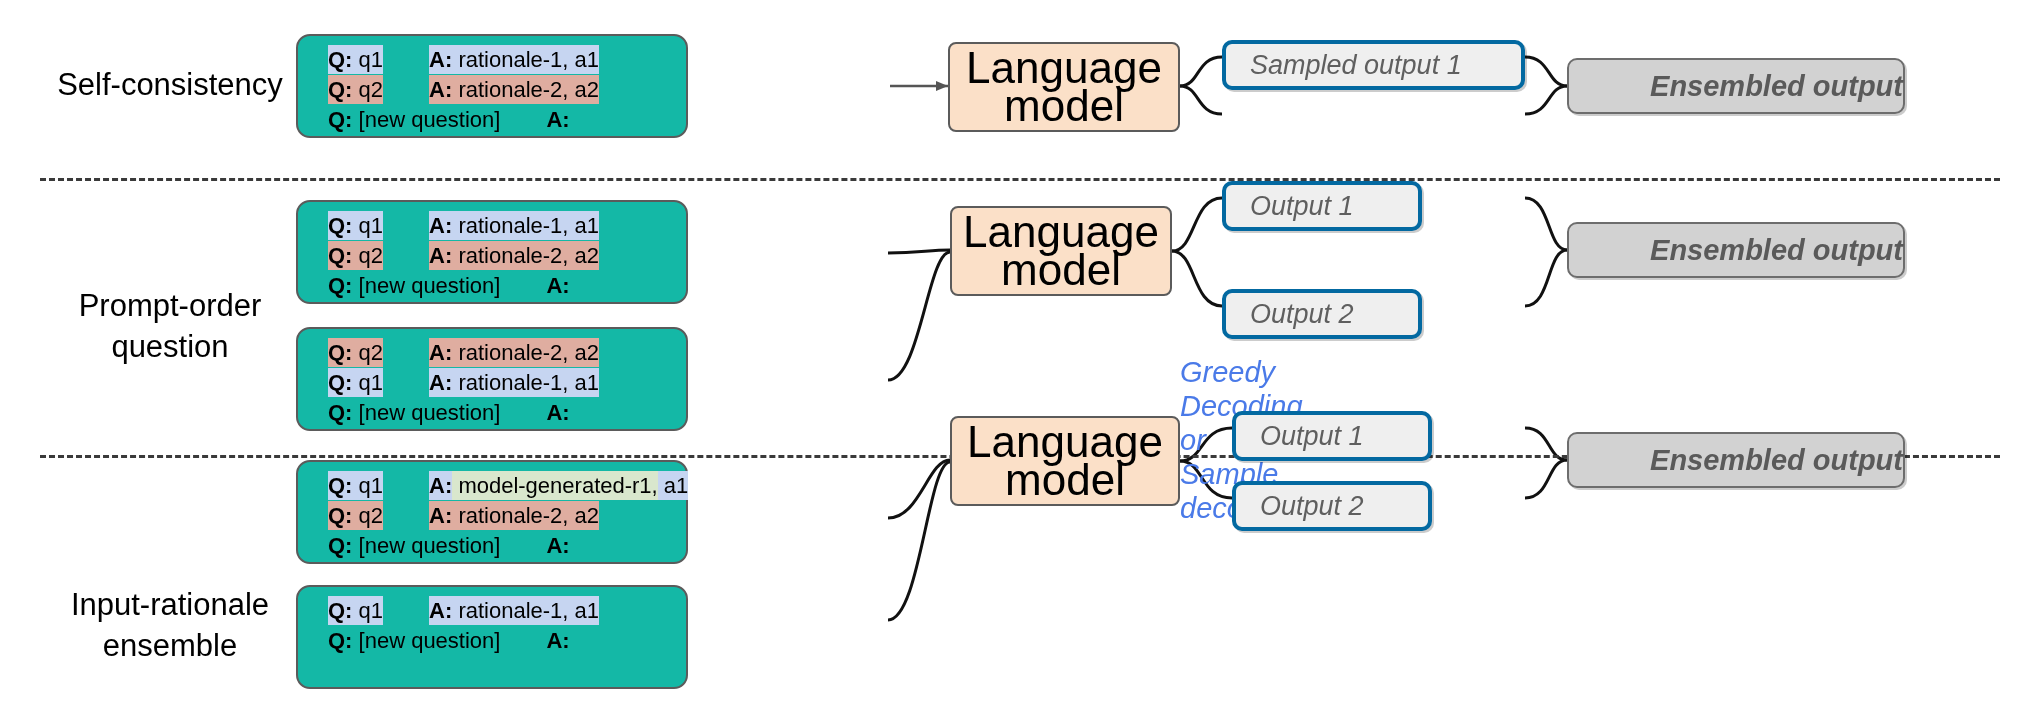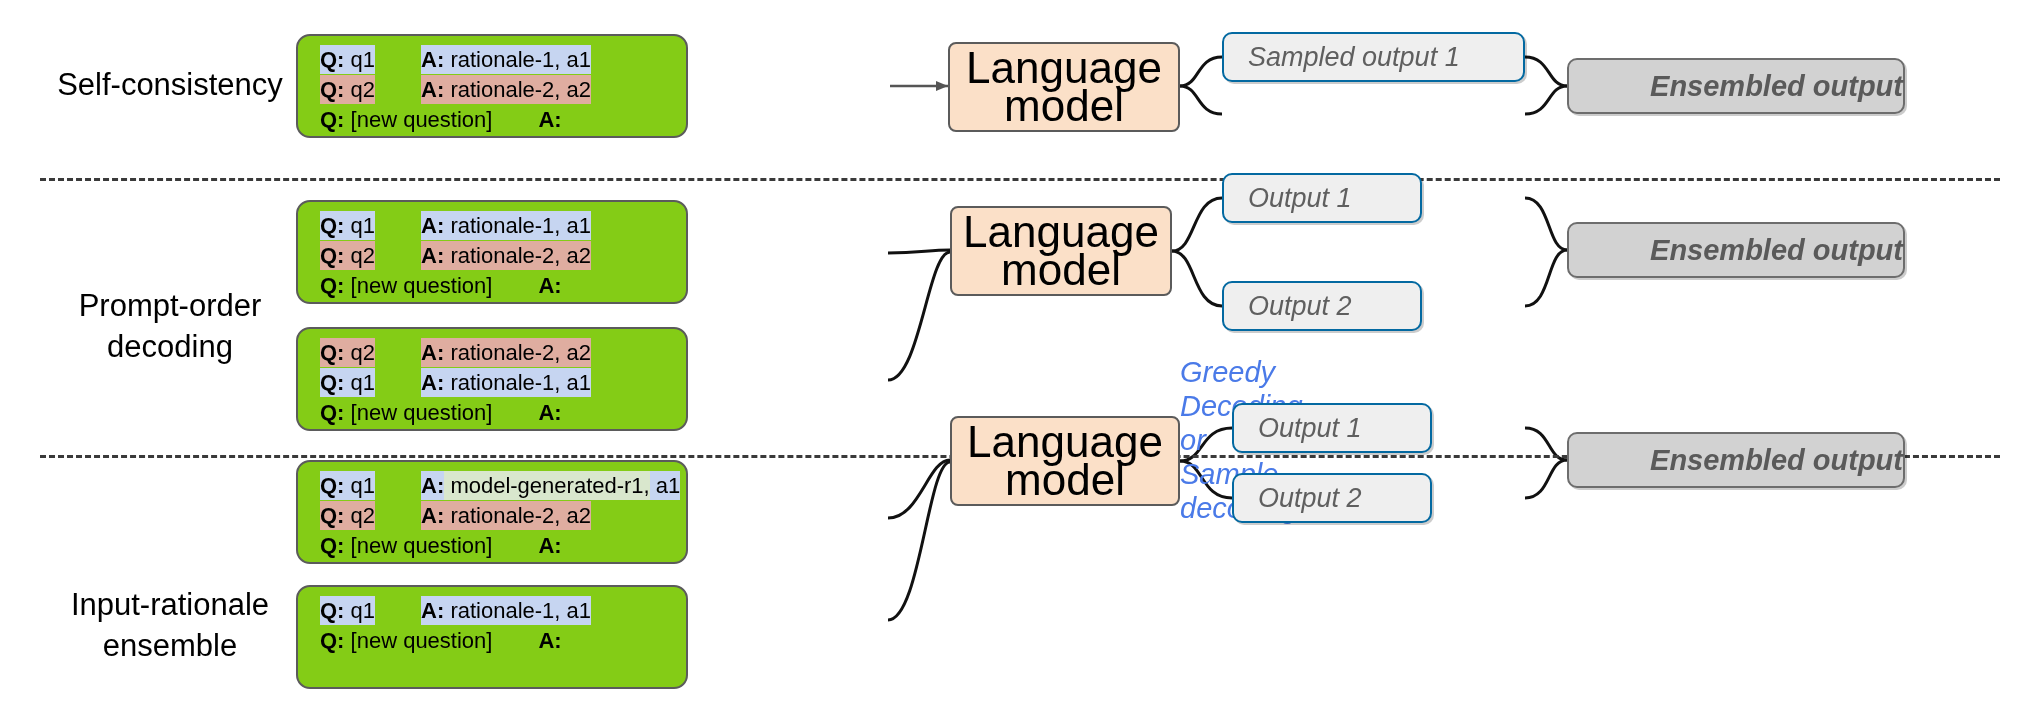--- a/index.html
+++ b/index.html
@@ -17,23 +17,23 @@
   }
 
   
   .divider{
     position:absolute;left:40px;width:1960px;height:0;
     border-top:3px dashed #3a3a3a;
   }
 
   
   .prompt-box{
-    position:absolute;background:#84cc16;border:2px solid #5b5b5b;
+    position:absolute;background:#14b8a6;border:2px solid #5b5b5b;
     border-radius:14px;box-sizing:border-box;
-    padding:9px 0 9px 4px;
+    padding:9px 0 9px 12px;
   }
   .pline{
     font-size:22px;line-height:30px;white-space:nowrap;
     padding-left:18px;color:#000;height:30px;
   }
   .seg{padding:2px 0;}
   .hl-blue{background:#c6d5f1;}
   .hl-red{background:#dfada0;}
   .hl-green{background:#d9e7cd;}
   .qlab{font-weight:bold;}
@@ -43,26 +43,27 @@
   
   .lm-box{
     position:absolute;background:#fbe0c8;border:2px solid #5b5b5b;
     border-radius:8px;box-sizing:border-box;
     display:flex;align-items:center;justify-content:center;
     font-size:44px;line-height:38px;color:#000;text-align:center;
   }
 
   
   .out-box{
-    position:absolute;background:#efefef;border:2px solid #0369a1;
+    position:absolute;background:#efefef;border:4px solid #0369a1;
     border-radius:10px;box-sizing:border-box;
     display:flex;align-items:center;
     padding-left:24px;
     font-size:27px;font-style:italic;color:#5f5f5f;
     box-shadow:2px 2px 0 rgba(0,0,0,.20);
+    margin-top:8px;
   }
 
   
   .ens-box{
     position:absolute;background:#d2d2d2;border:2px solid #6d6d6d;
     border-radius:10px;box-sizing:border-box;
     display:flex;align-items:center;justify-content:flex-end;
     font-size:29px;font-style:italic;font-weight:bold;color:#5a5a5a;
     box-shadow:2px 2px 0 rgba(0,0,0,.20);
   }
@@ -141,21 +142,21 @@
     <span>Sampled output 1</span>
   </div>
 
   <div class="ens-box" style="left:1567px;top:58px;width:338px;height:56px;">
     <span>Ensembled output</span>
   </div>
 
   <div class="divider" style="top:178px;"></div>
 
   <div class="row-label" style="top:285px;white-space:pre-line;">Prompt-order
-decoding</div>
+question</div>
 
   <div class="prompt-box" style="left:296px;top:200px;width:392px;height:104px;">
     <div class="pline">
       <span class="seg hl-blue"><span class="qlab">Q:</span> q1</span><span class="gap-lg"></span><span class="seg hl-blue"><span class="alab">A:</span> rationale-1, a1</span>
     </div>
     <div class="pline">
       <span class="seg hl-red"><span class="qlab">Q:</span> q2</span><span class="gap-lg"></span><span class="seg hl-red"><span class="alab">A:</span> rationale-2, a2</span>
     </div>
     <div class="pline">
       <span class="seg"><span class="qlab">Q:</span> [new question]</span><span class="gap-lg"></span><span class="seg"><span class="alab">A:</span></span>

